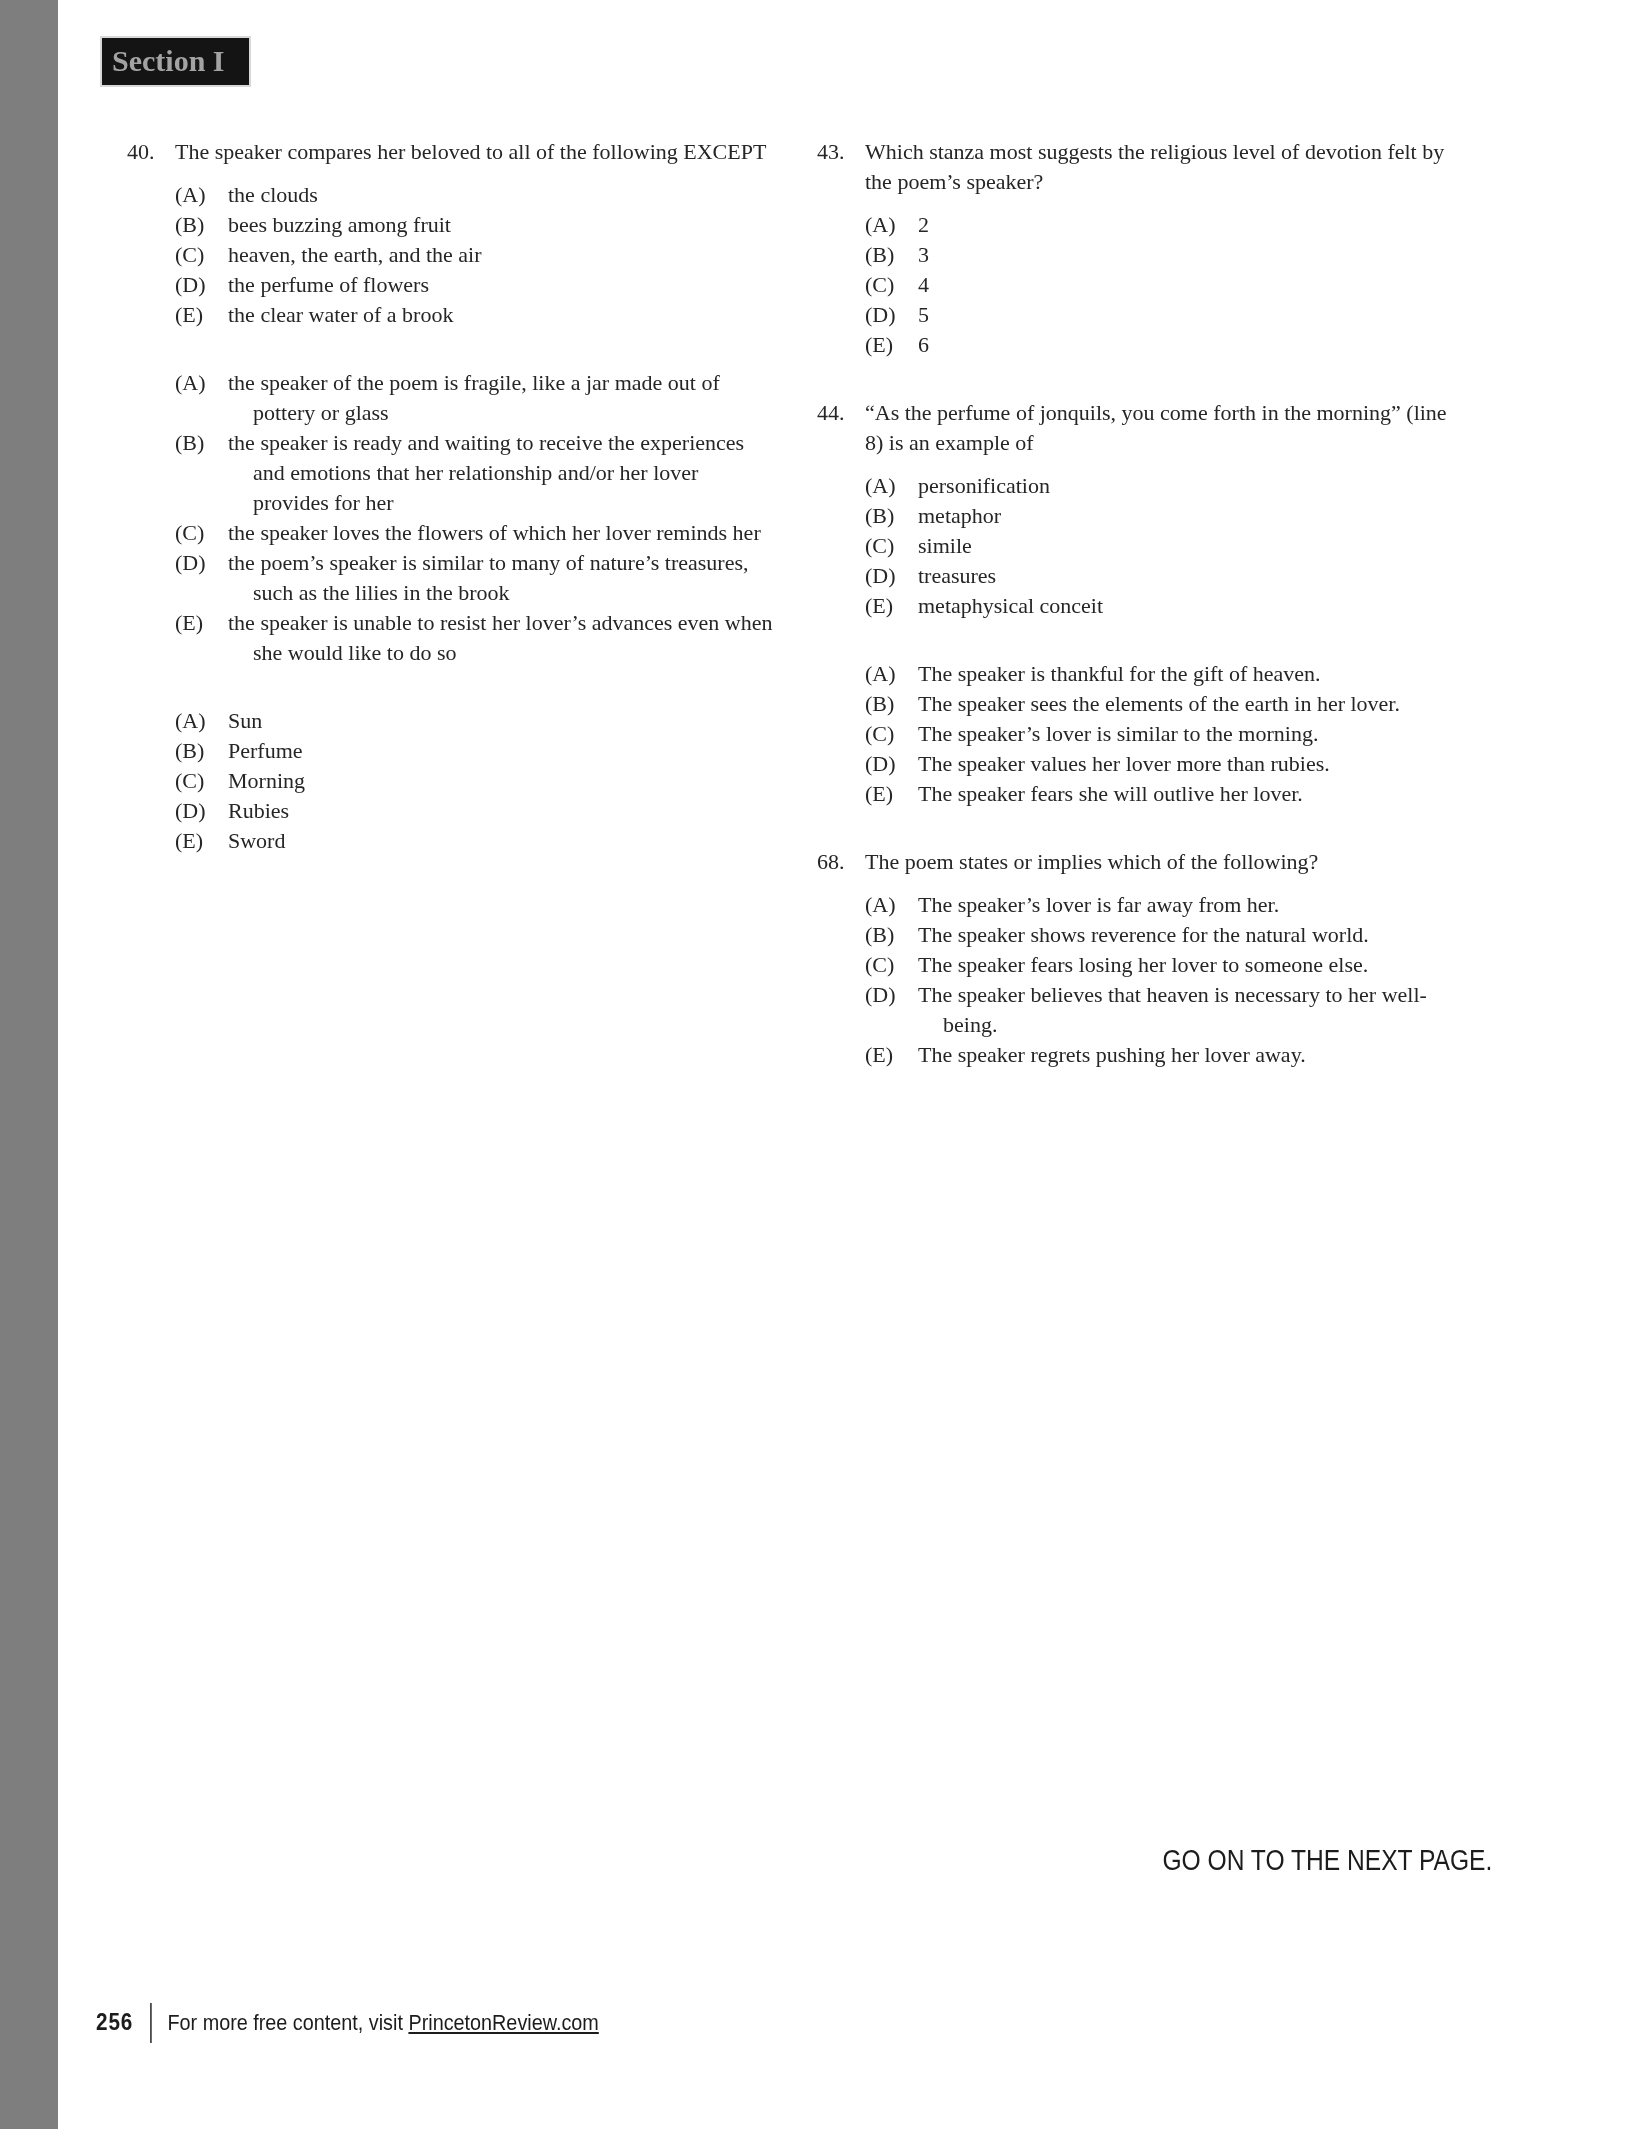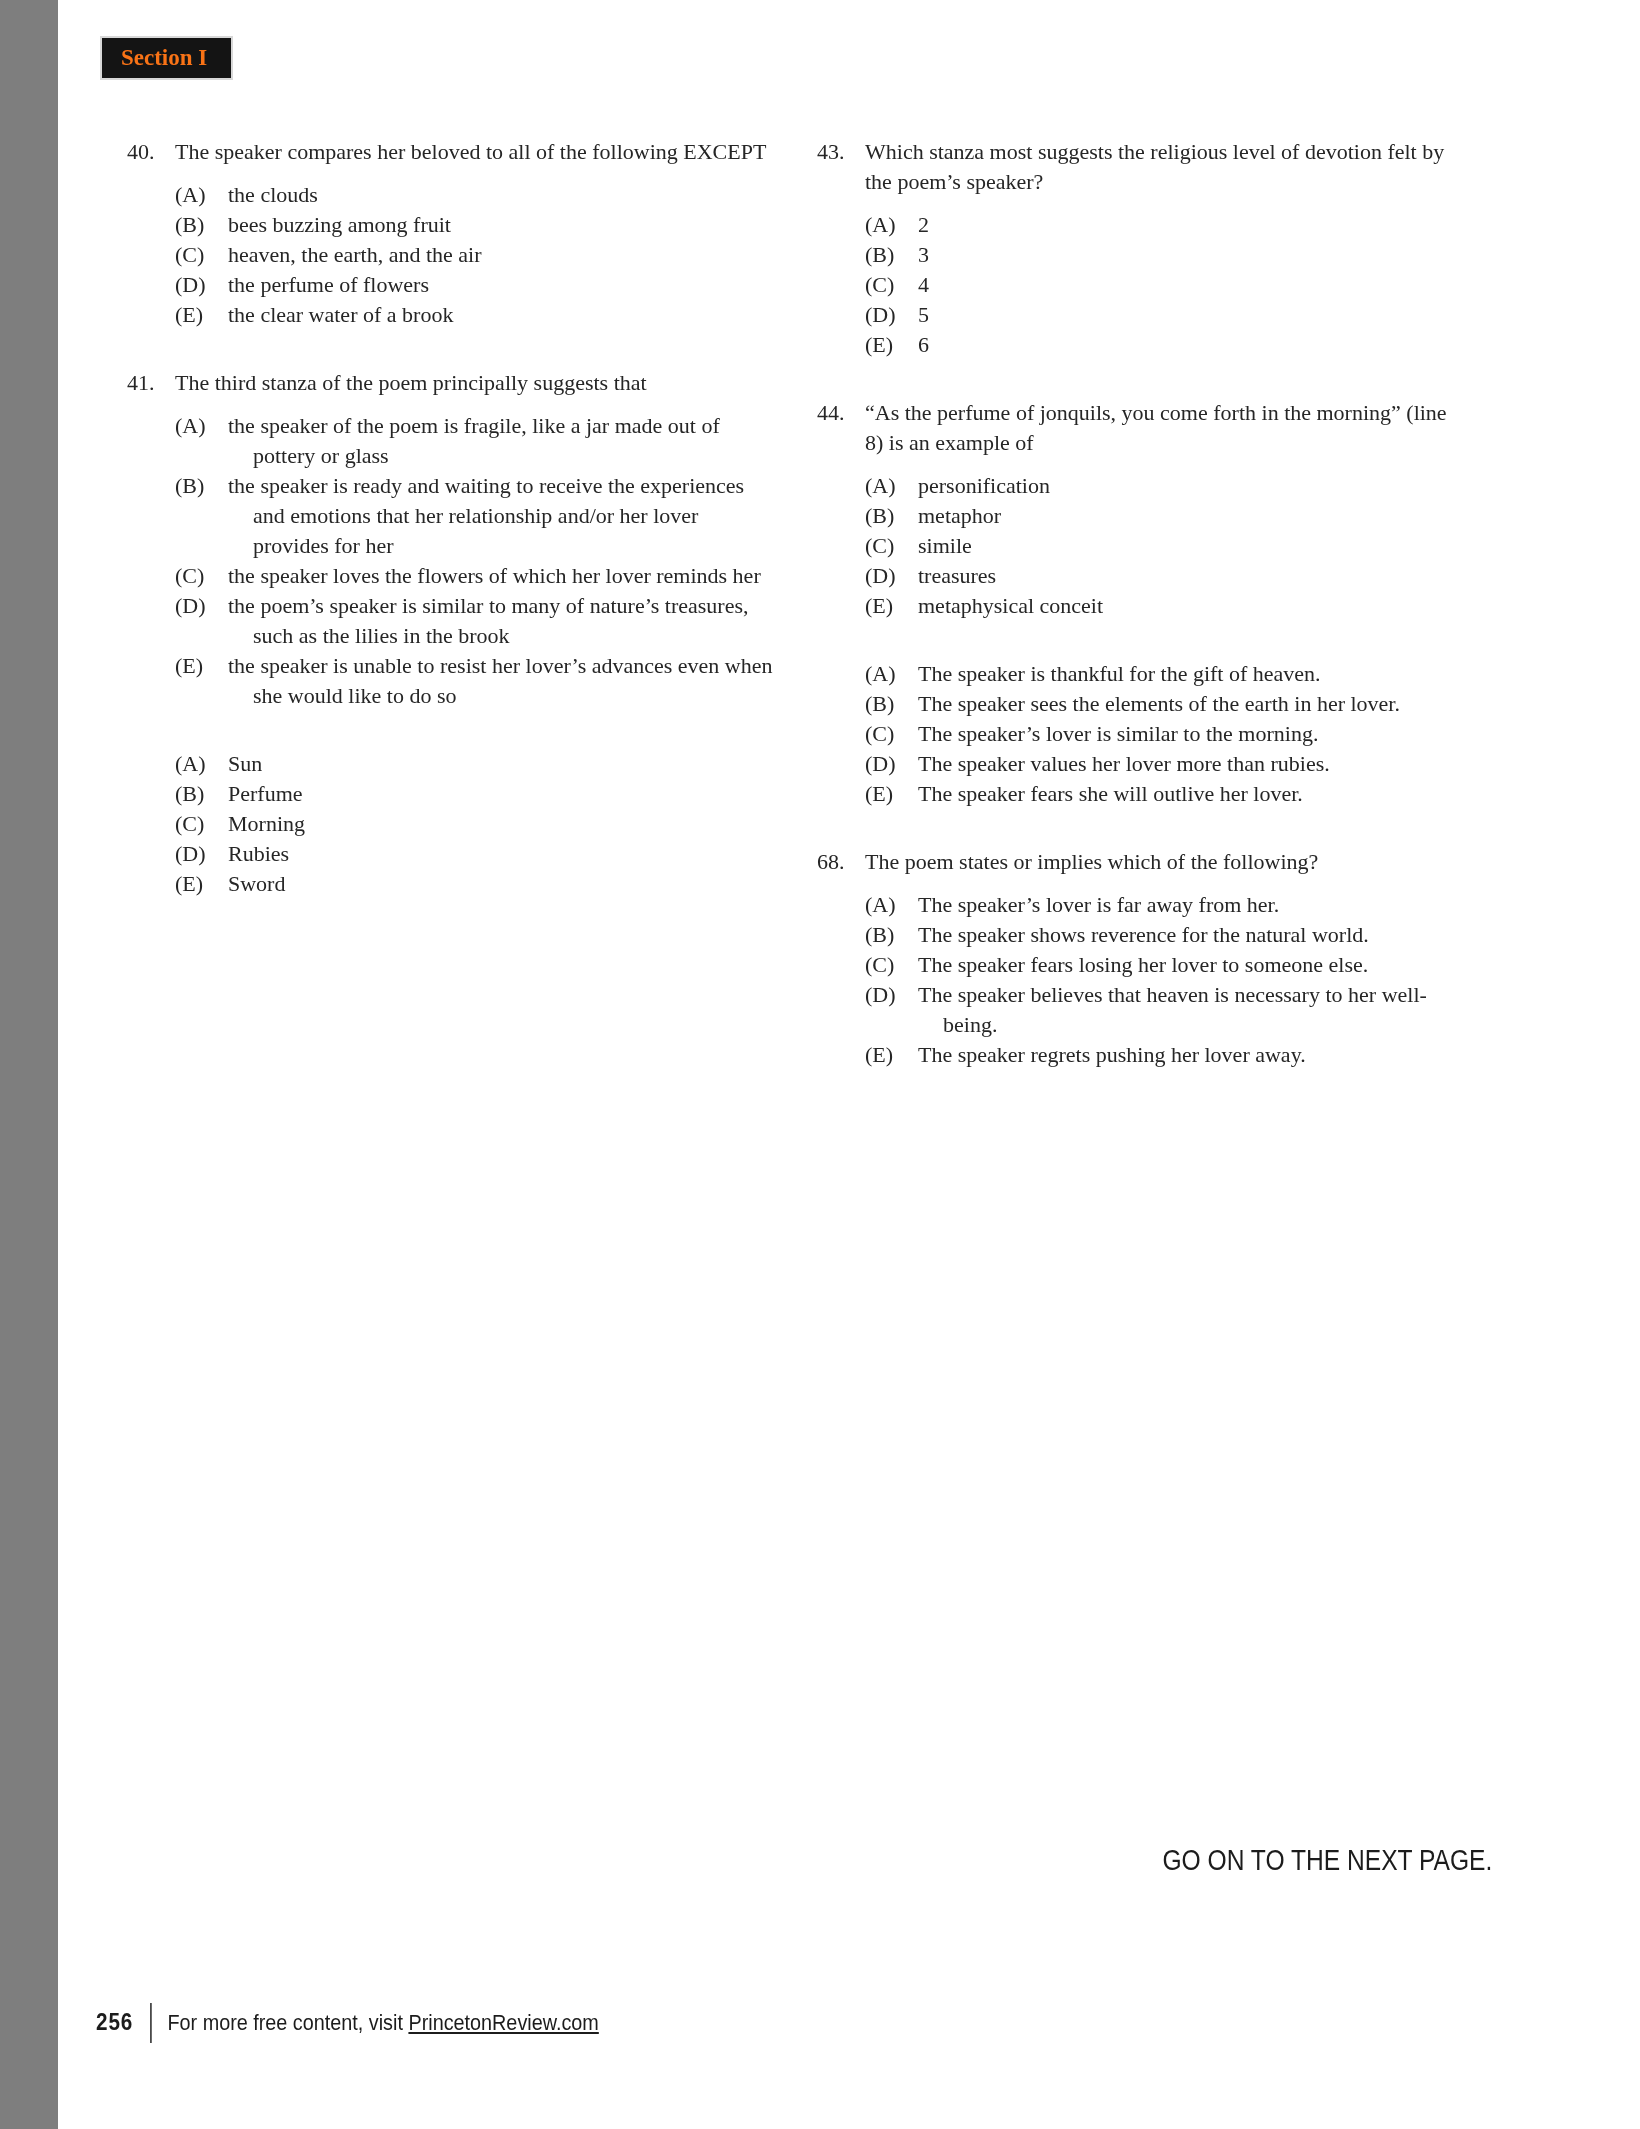--- a/index.html
+++ b/index.html
@@ -20,26 +20,26 @@
     width: 58px; height: 2129px;
     background: #7e7e7e;
   }
 
   
   .section-badge {
     position: absolute;
     left: 100px; top: 36px;
     background: #141414;
     border: 2px solid #d8d8d8;
-    color: #f97316;
+    color: #a3a3a3;
     font-family: "Liberation Serif", serif;
     font-weight: bold;
-    font-size: 23px;
+    font-size: 30px;
     line-height: 1;
-    padding: 8px 24px 9px 19px;
+    padding: 8px 24px 9px 10px;
     white-space: nowrap;
   }
 
   
   .columns {
     position: absolute;
     left: 127px; top: 137px;
     display: flex;
     font-size: 22px;
     line-height: 30px;
@@ -134,24 +134,20 @@
   </div>
 
   <div class="choice">
     <span class="c-letter">(E)</span>
     <span class="c-text">the clear water of a brook</span>
   </div>
 </div>
   </div>
 
   <div class="question">
-    <div class="q-row">
-      <span class="q-num">41.</span>
-      <span class="q-text">The third stanza of the poem principally suggests that</span>
-    </div>
     <div class="choices">
   <div class="choice">
     <span class="c-letter">(A)</span>
     <span class="c-text">the speaker of the poem is fragile, like a jar made out of pottery or glass</span>
   </div>
 
   <div class="choice">
     <span class="c-letter">(B)</span>
     <span class="c-text">the speaker is ready and waiting to receive the experiences and emotions that her relationship and/or her lover provides for her</span>
   </div>

